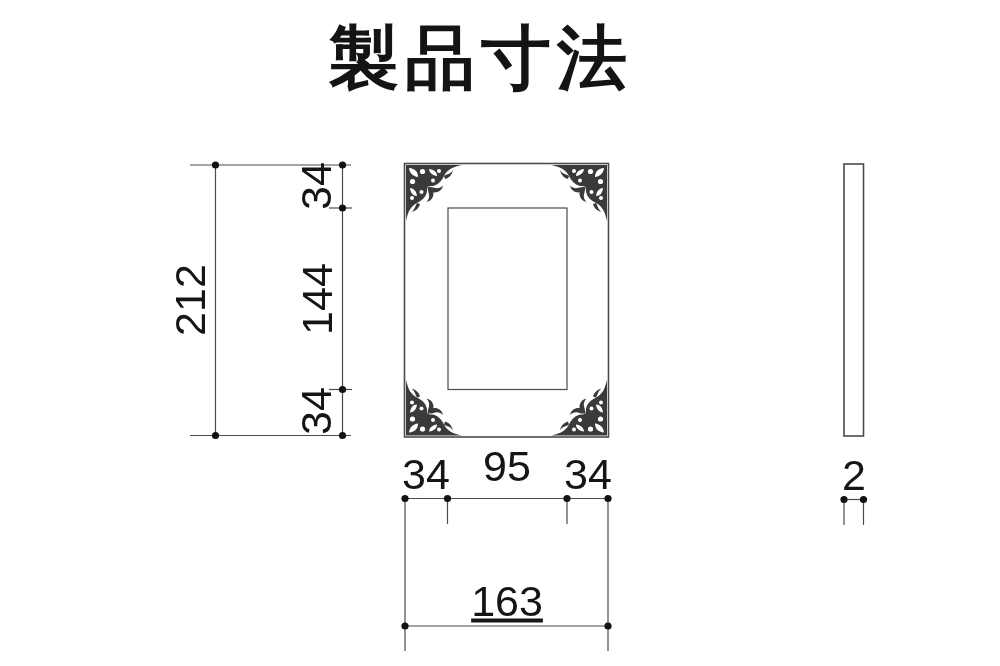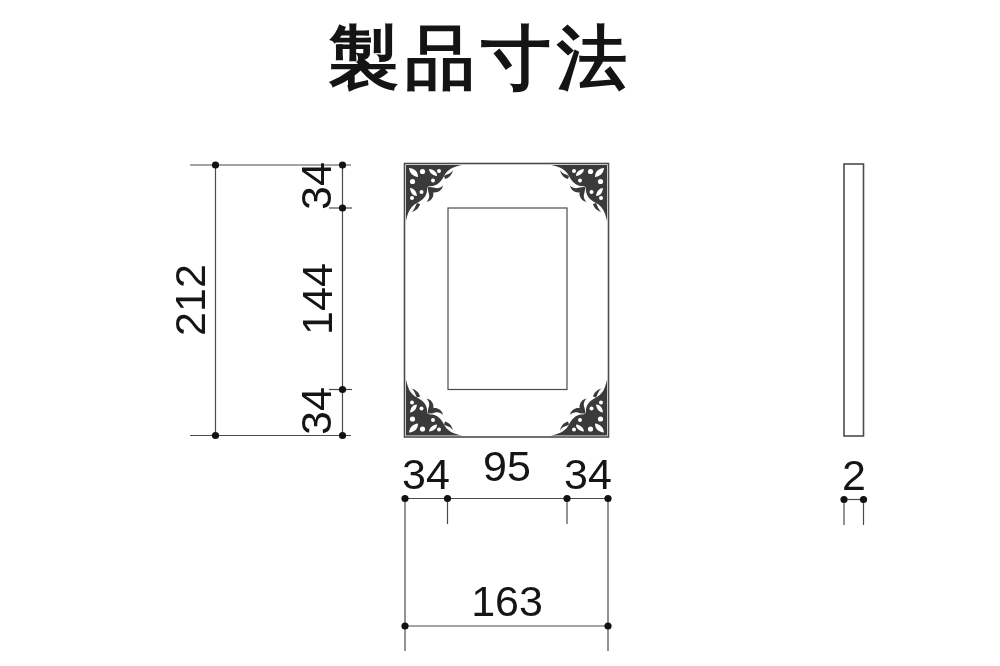--- a/index.html
+++ b/index.html
@@ -134,17 +134,17 @@
   <div class="dim-label vertical" style="left:317px; top:299px;">144</div>
 
   <div class="dim-label vertical" style="left:316px; top:411px;">34</div>
 
   <div class="dim-label" style="left:426px; top:474px;">34</div>
 
   <div class="dim-label" style="left:507px; top:450px;margin-top:16px;">95</div>
 
   <div class="dim-label" style="left:588px; top:474px;">34</div>
 
-  <div class="dim-label" style="left:507px; top:601px;">163</div>
+  <div class="dim-label" style="left:507px; top:601px;text-decoration:underline;">163</div>
 
   <div class="dim-label" style="left:854px; top:475px;">2</div>
 
 </div>
 
 </body></html>

